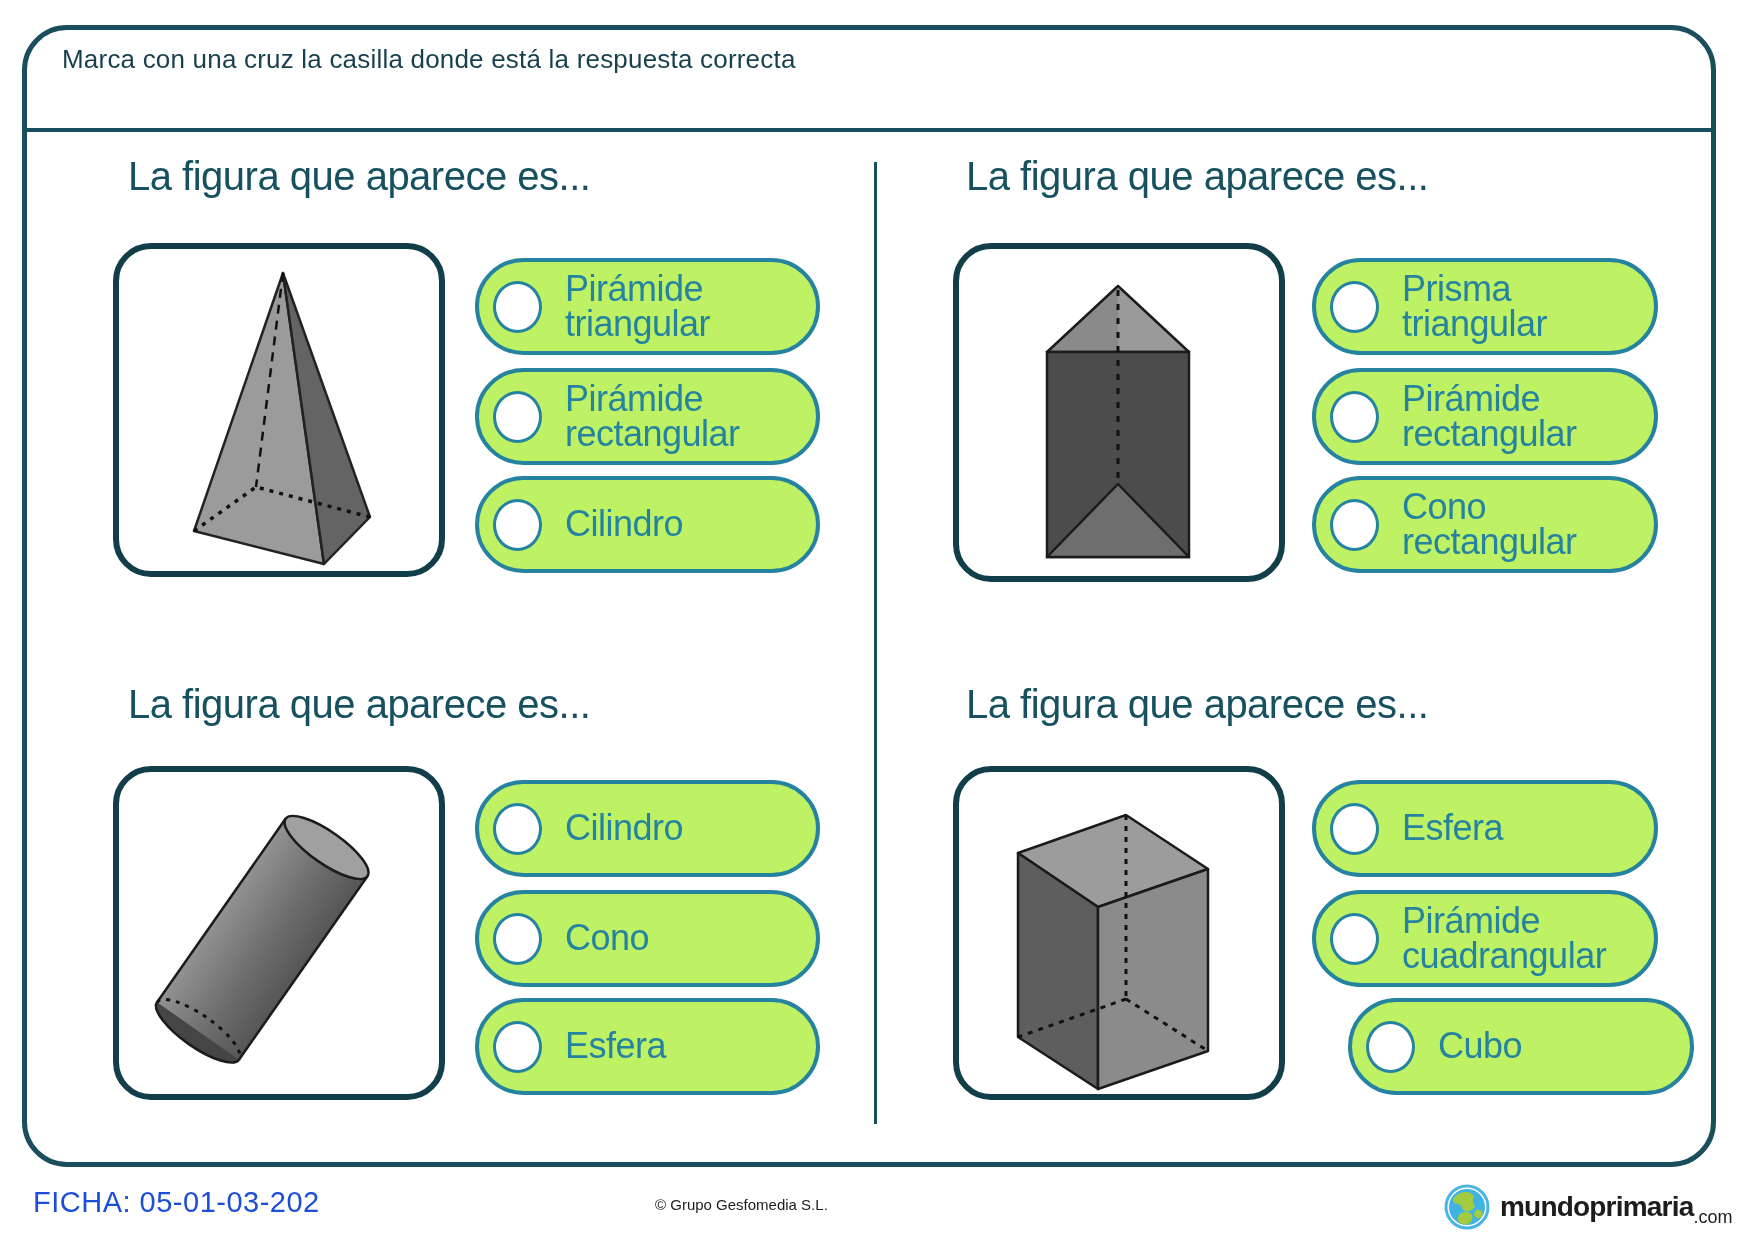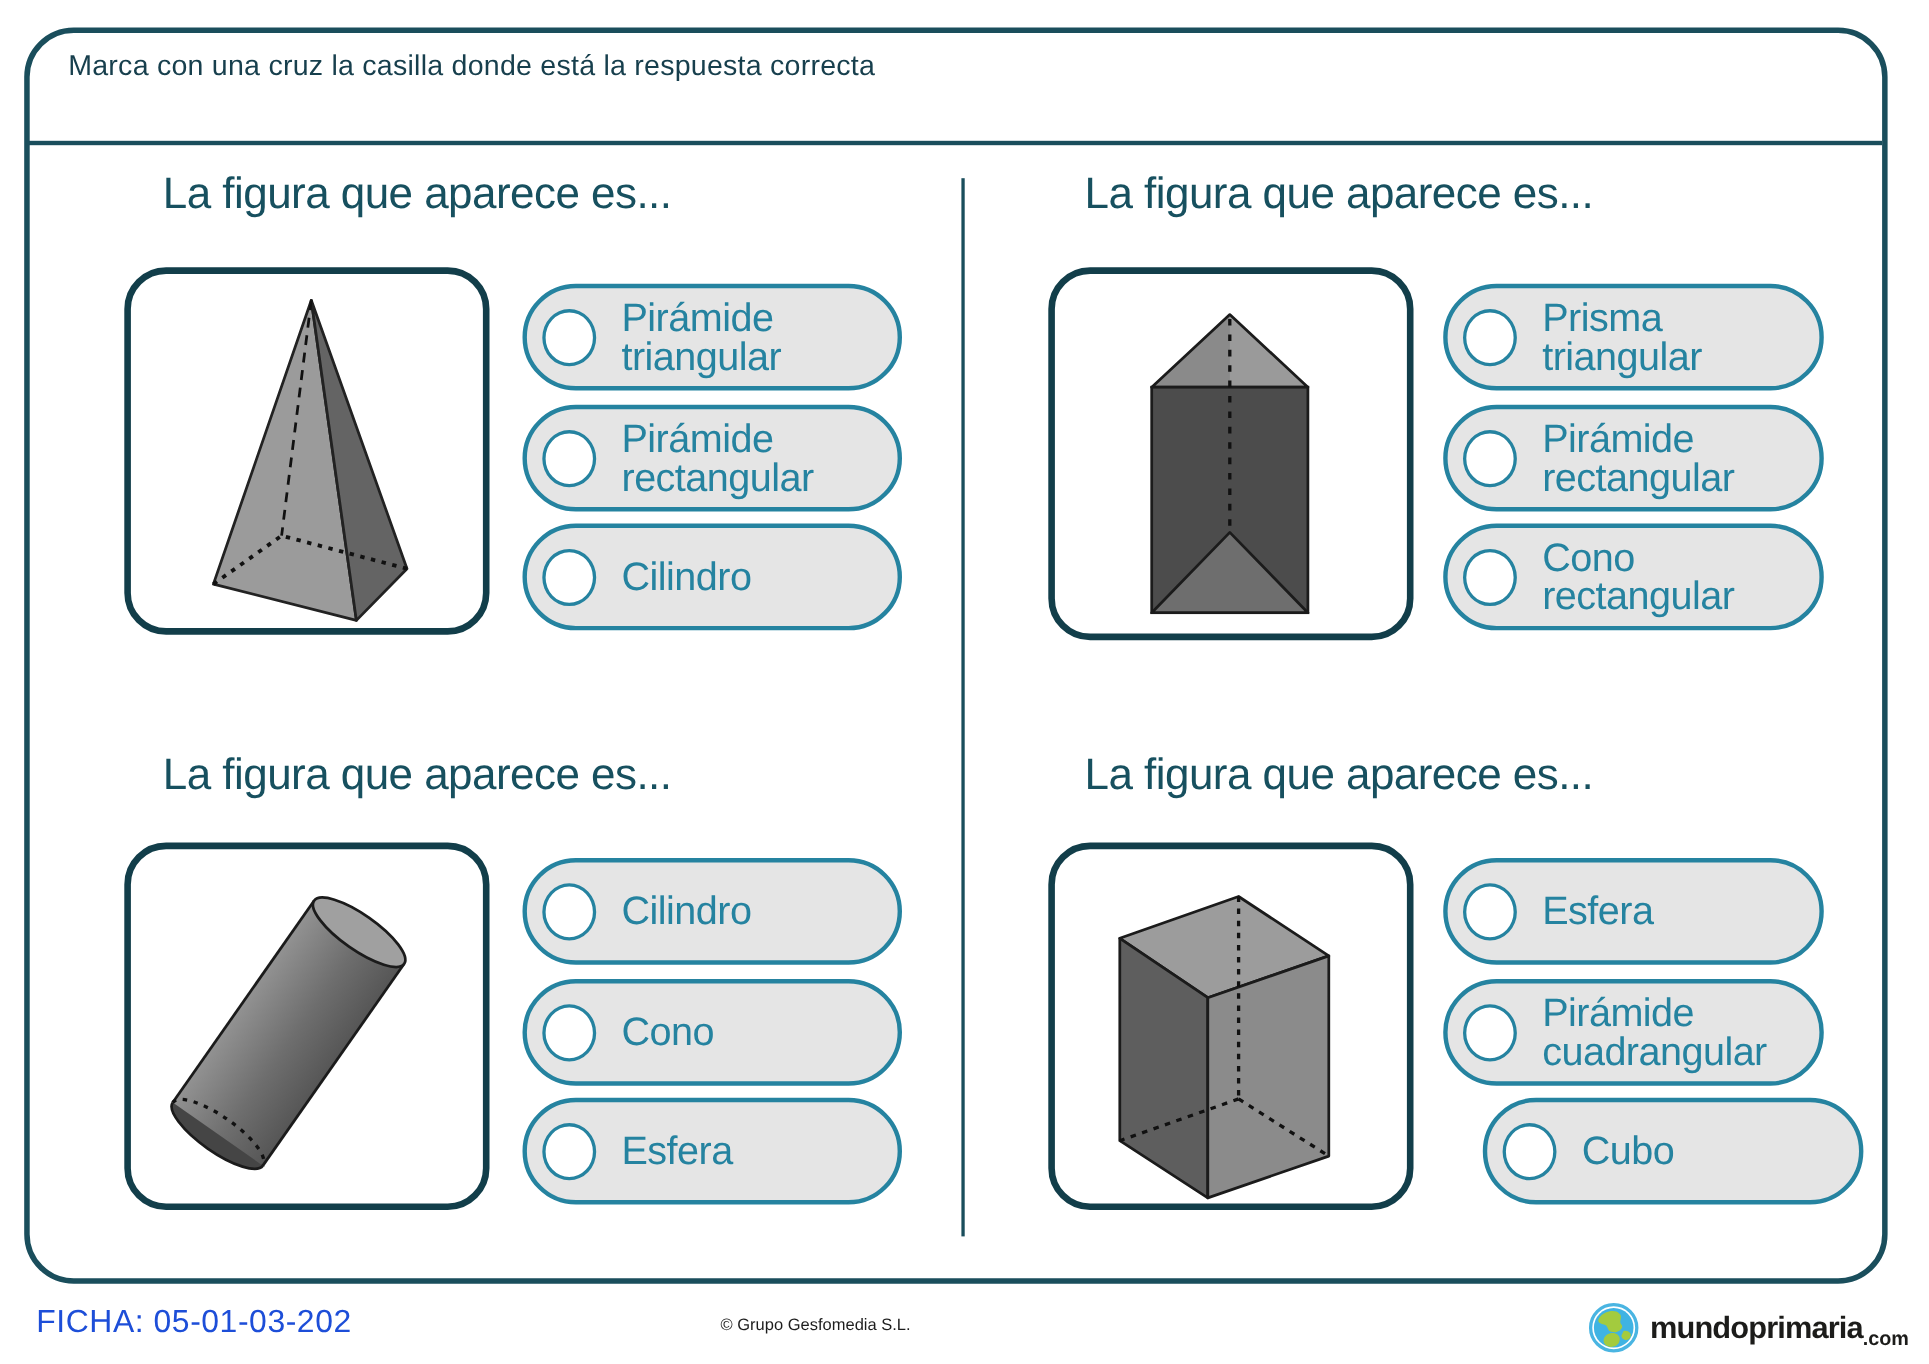--- a/index.html
+++ b/index.html
@@ -7,38 +7,38 @@
         font-family:"Liberation Sans",sans-serif;overflow:hidden;}
   .outer-border{position:absolute;left:22px;top:25px;width:1684px;height:1132px;
         border:5px solid #1a4e5c;border-radius:45px;background:#fff;}
   .header-text{position:absolute;left:62px;top:44px;font-size:26px;color:#173f4d;
         letter-spacing:0.2px;}
   .header-divider{position:absolute;left:24px;top:128px;width:1687px;height:4px;
         background:#1a4e5c;}
   .v-divider{position:absolute;left:874px;top:162px;width:3px;height:962px;
         background:#1a4e5c;}
   .q-title{position:absolute;font-size:40px;color:#17505f;font-weight:500;
-        letter-spacing:-0.5px;margin-left:20px;}
+        letter-spacing:-0.5px;}
   .shape-box{position:absolute;width:332px;height:334px;border:6px solid #123e4a;
         border-radius:38px;background:#fff;box-sizing:border-box;}
   .shape-box svg{position:absolute;left:1px;top:1px;}
   .pill{position:absolute;width:345px;height:97px;border:4px solid #2583a0;
-        border-radius:49px;box-sizing:border-box;background:#e5e5e5;
+        border-radius:49px;box-sizing:border-box;background:#bef264;
         display:flex;align-items:center;}
   .radio{width:43px;height:46px;border:3px solid #2583a0;border-radius:50%;
         margin-left:14px;flex:0 0 auto;background:#fff;}
   .opt-label{margin-left:23px;font-size:36px;line-height:0.95;color:#2583a0;
         font-weight:500;letter-spacing:-0.5px;padding-right:6px;}
   .ficha{position:absolute;left:33px;top:1186px;font-size:29px;color:#1d4ed8;
         letter-spacing:0.5px;}
   .copyright{position:absolute;left:655px;top:1196px;font-size:15px;color:#1d1d1d;}
   .logo{position:absolute;left:1444px;top:1184px;display:flex;align-items:center;}
   .logo .brand{font-size:28px;font-weight:bold;color:#1c1c1a;letter-spacing:-0.8px;
         margin-left:10px;}
-  .logo .tld{font-size:18px;font-weight:bold;color:#1c1c1a;align-self:center;
+  .logo .tld{font-size:18px;font-weight:normal;color:#1c1c1a;align-self:center;
         margin-top:20px;}
 </style>
 </head>
 <body>
 
 <div class="page">
 
   <div class="outer-border"></div>
   <div class="header-text">Marca con una cruz la casilla donde está la respuesta correcta</div>
   <div class="header-divider"></div>

